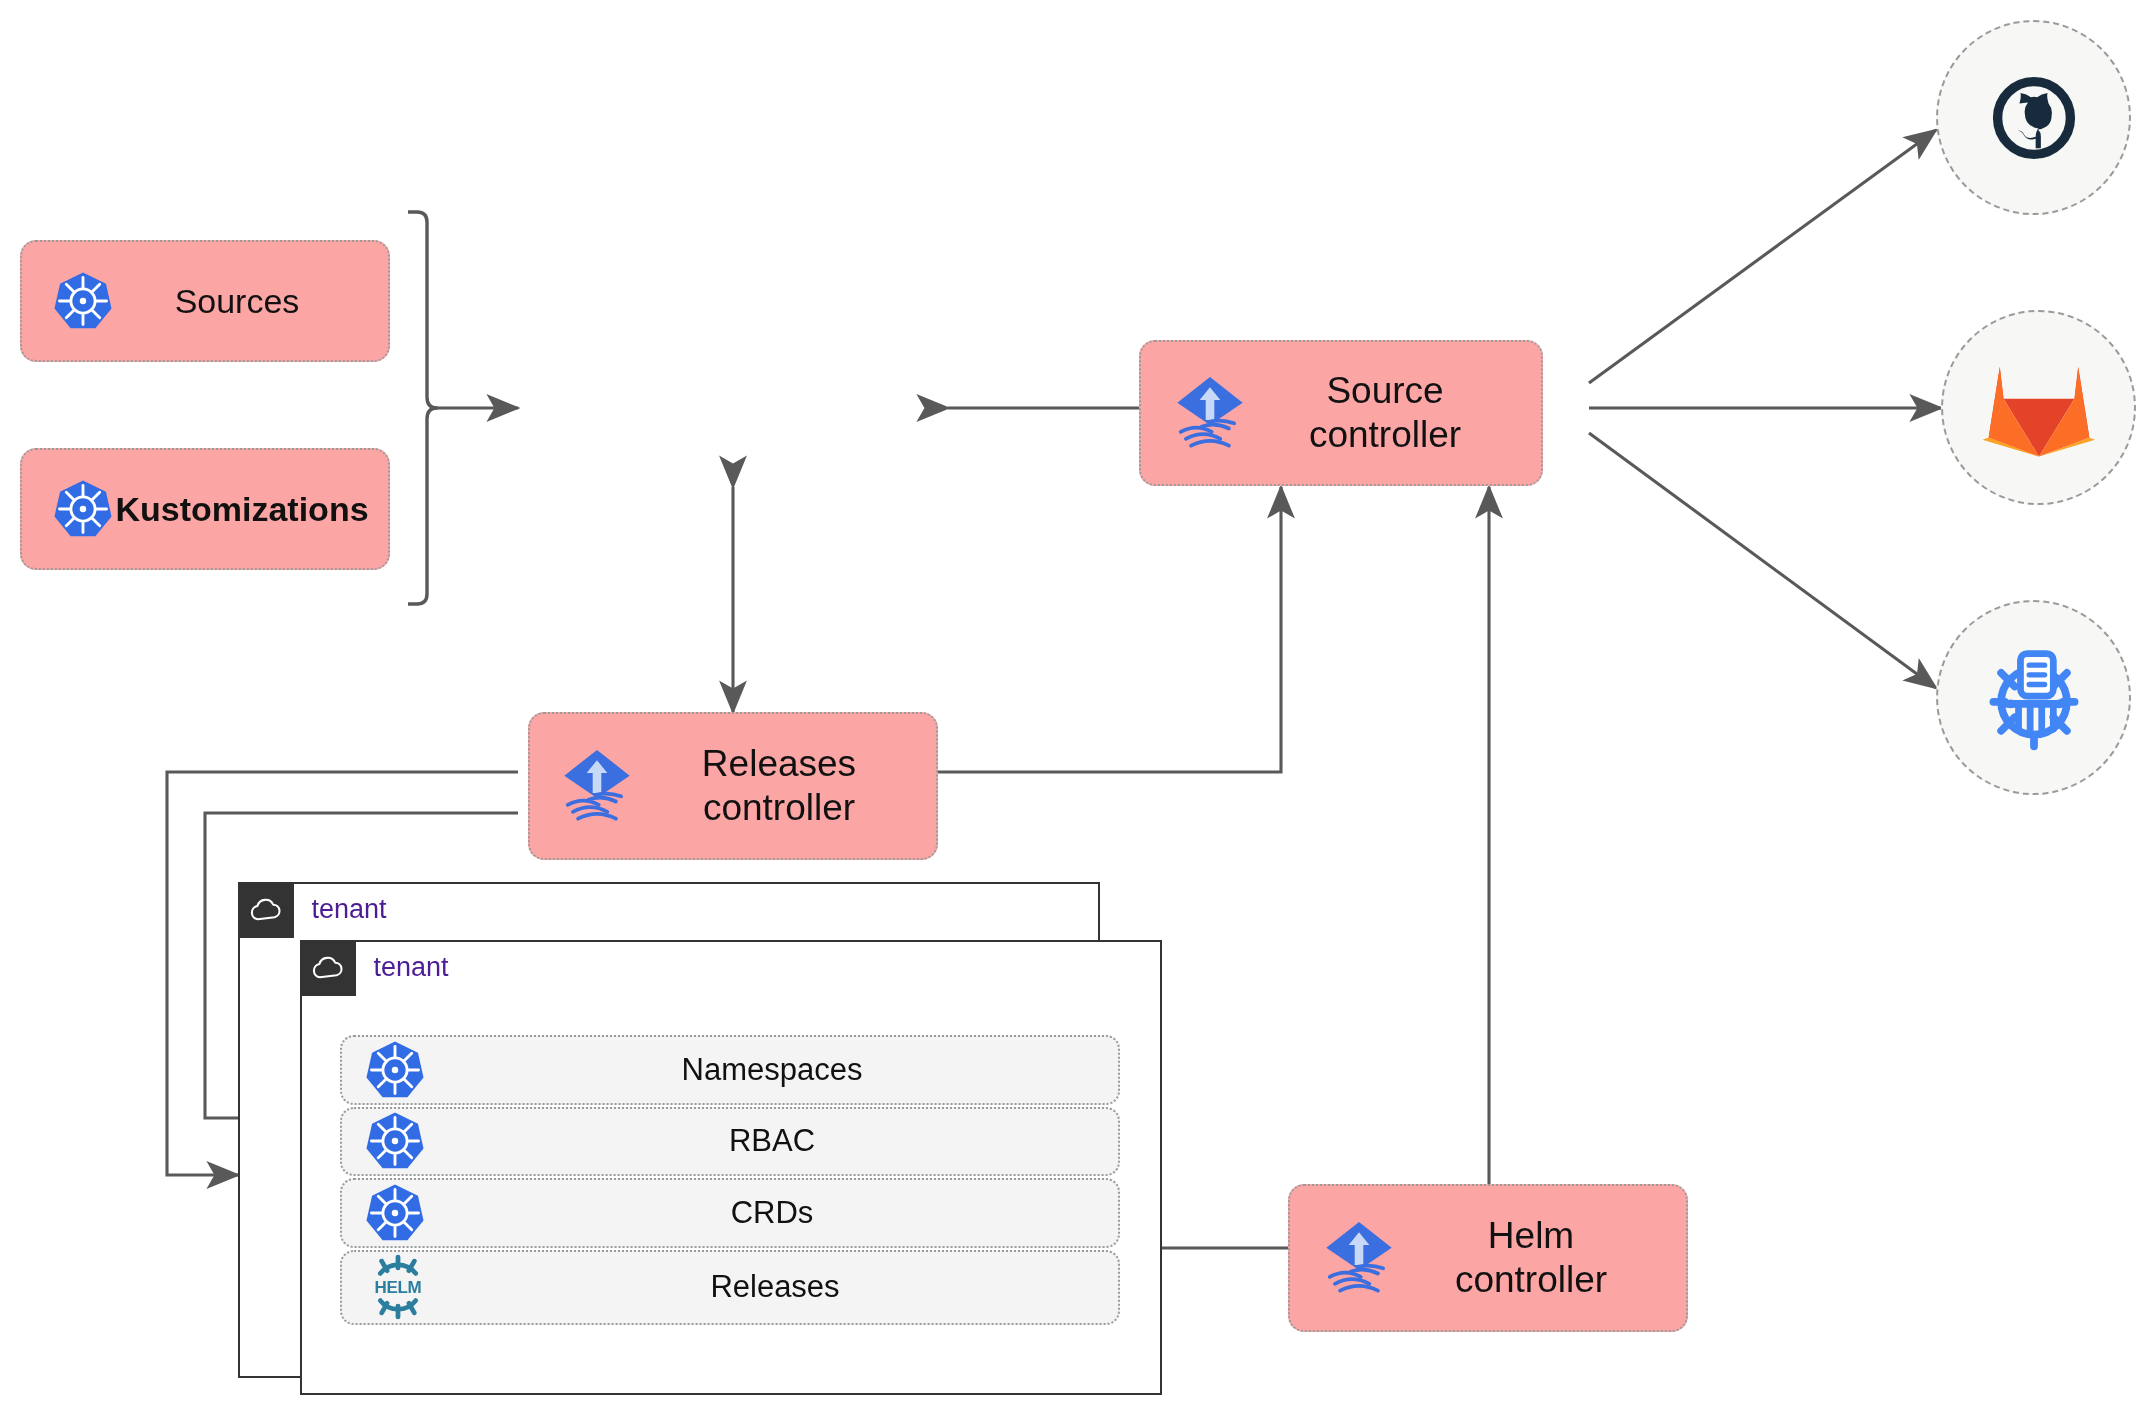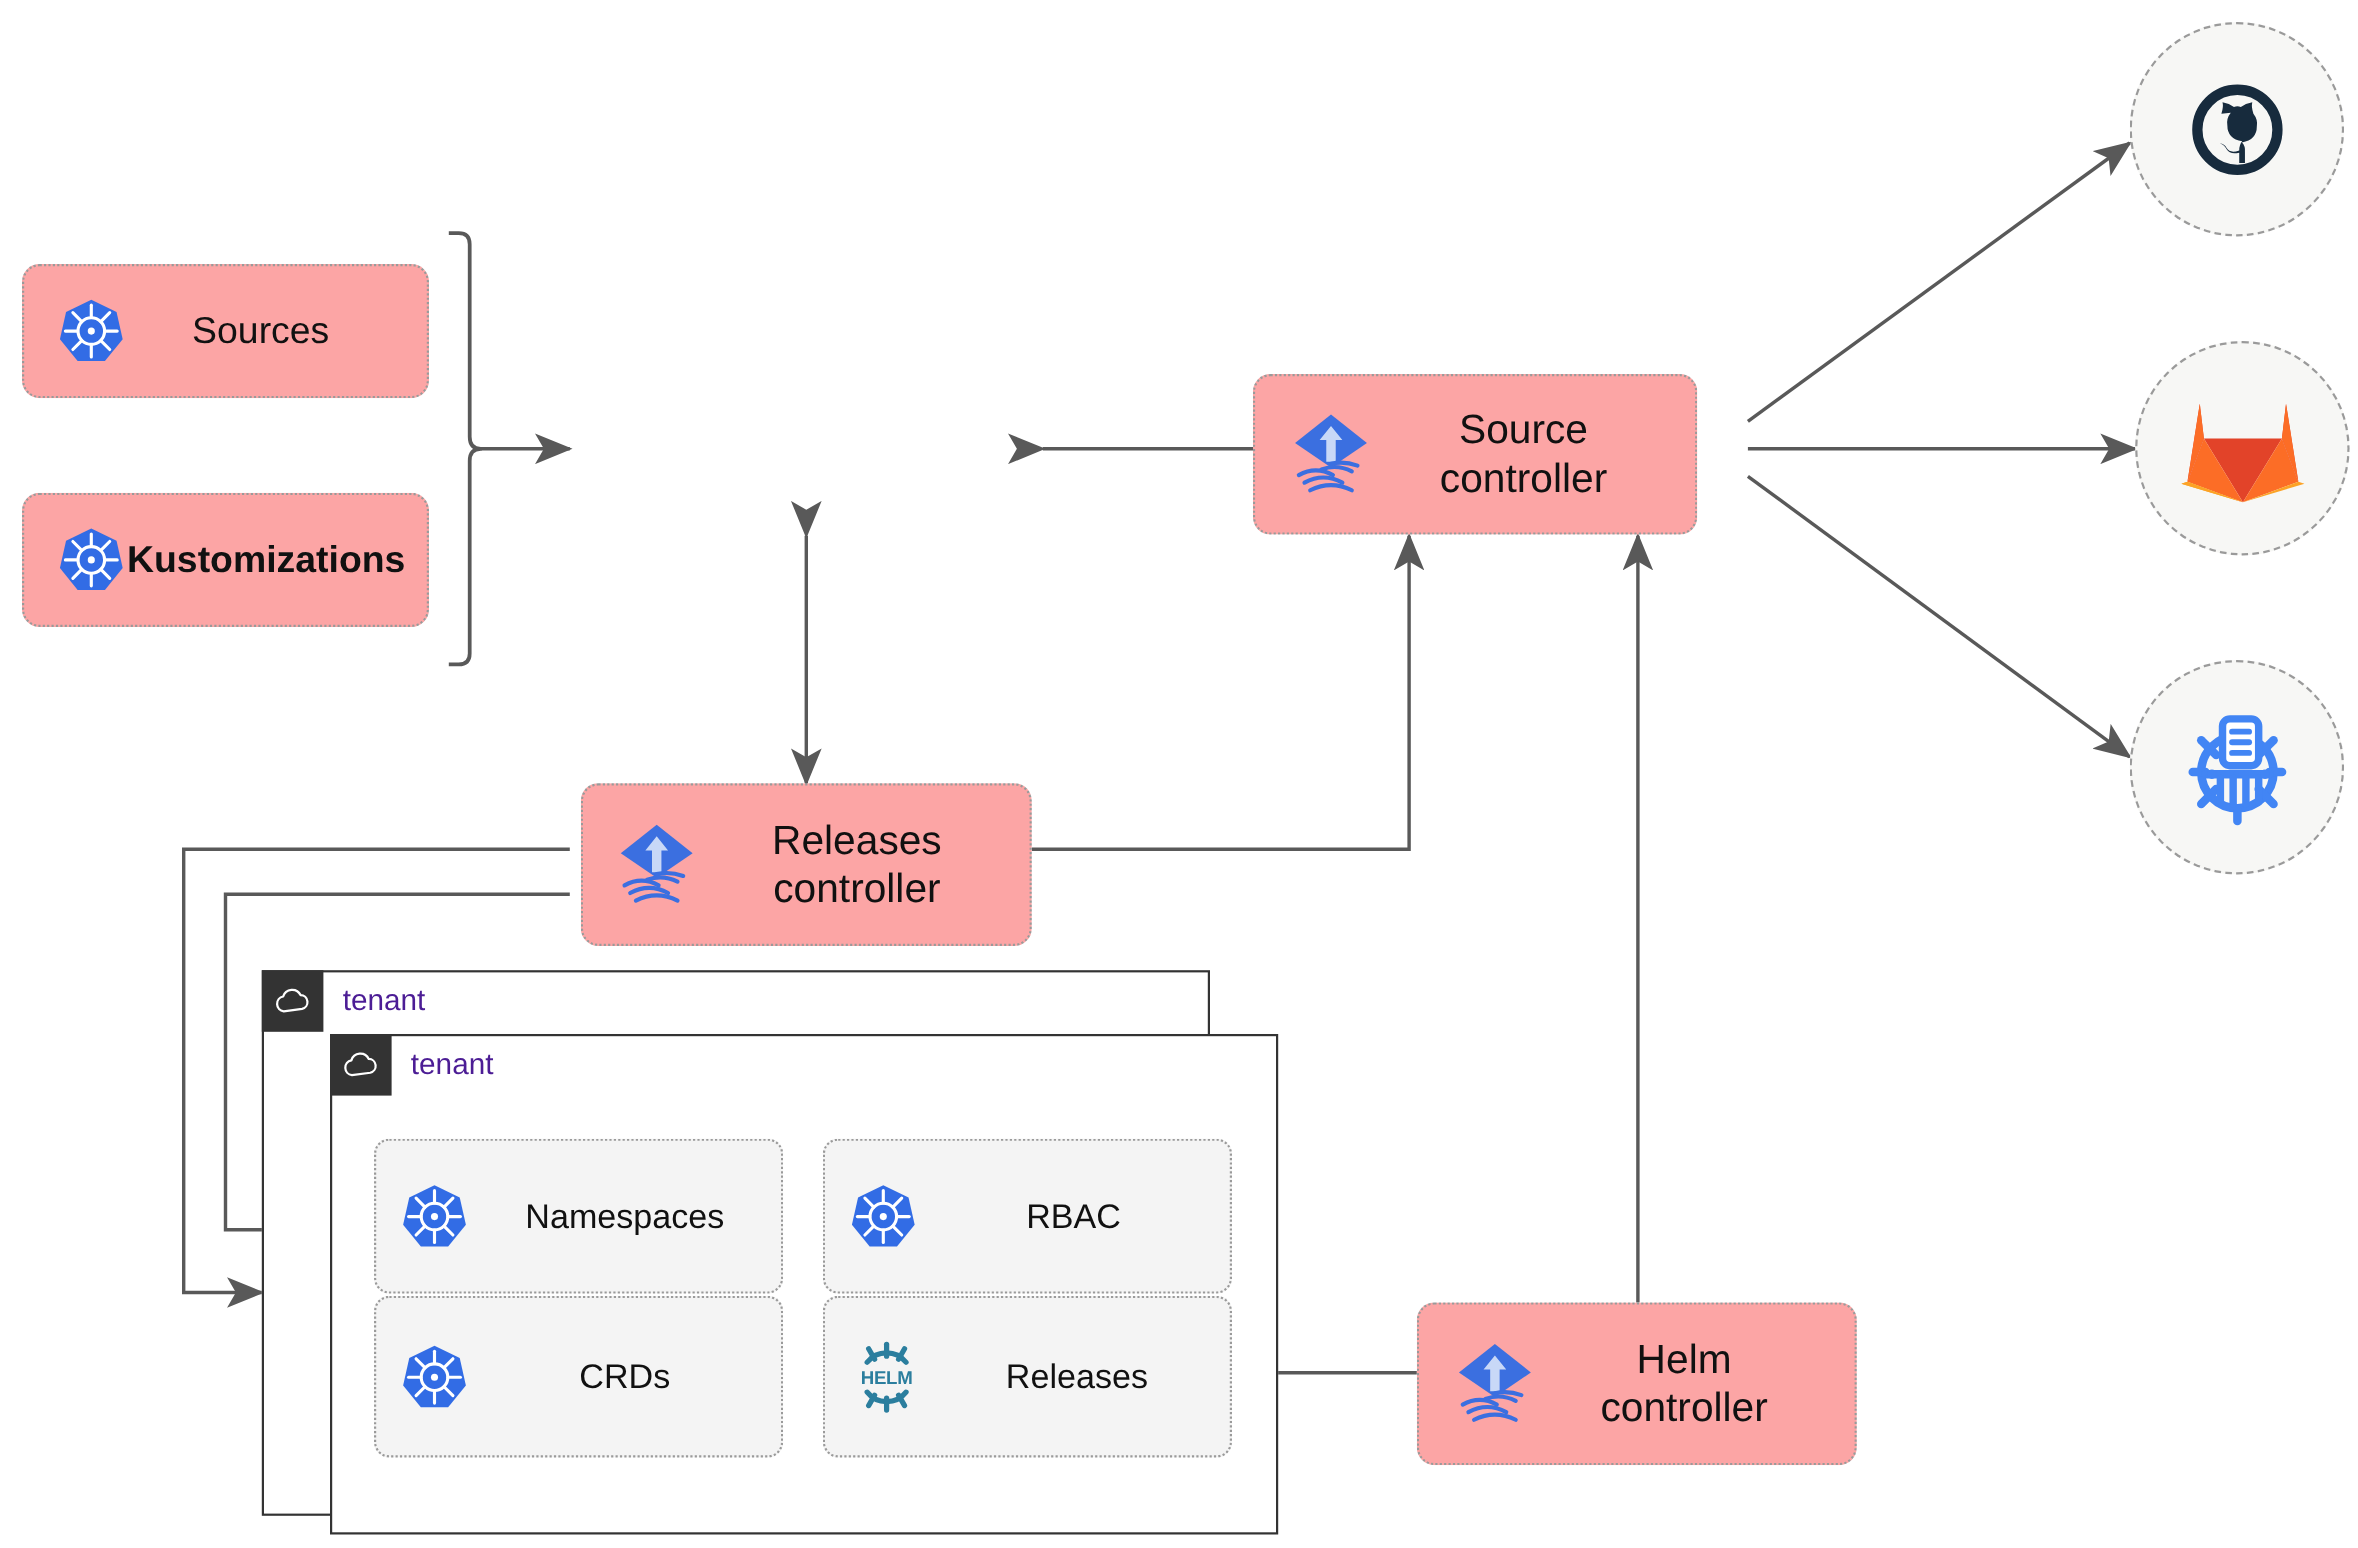--- a/index.html
+++ b/index.html
@@ -91,21 +91,21 @@
   }
   .tenant-name {
     padding-left: 18px;
     font-size: 27px;
     color: #4c1d95;
     white-space: nowrap;
   }
   .tenant-inner-wrap {
     position: absolute;
     display: grid;
-    grid-template-columns: 1fr 1fr;
+    grid-template-columns: 1fr;
     gap: 2px 36px;
     z-index: 11;
   }
   .sub-node {
     box-sizing: border-box;
     background: #f4f4f4;
     border: 2.5px dotted #9a9a9a;
     border-radius: 14px;
     display: flex;
     align-items: center;

